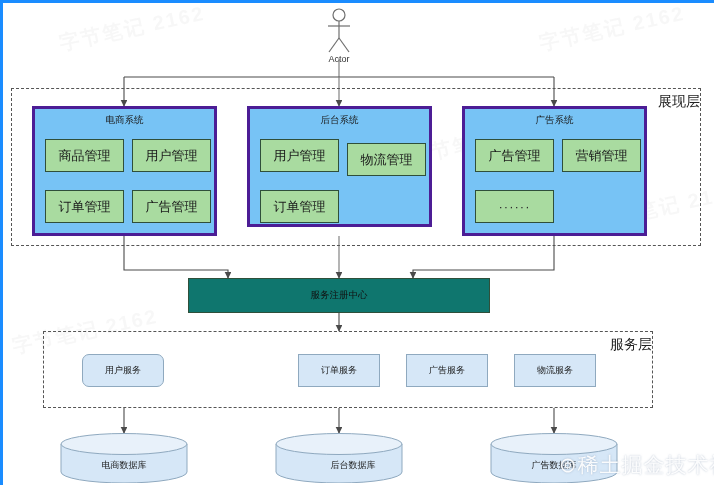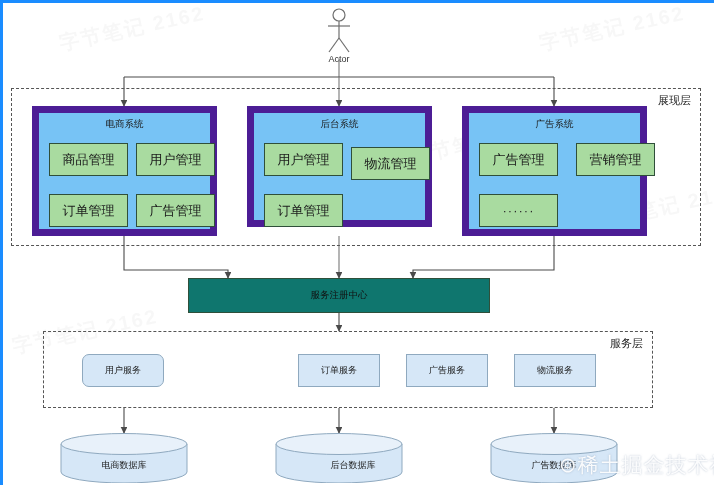--- a/index.html
+++ b/index.html
@@ -56,30 +56,30 @@
 
   
   .layer-box {
     position: absolute;
     border: 1px dashed #555;
     background: transparent;
     box-sizing: border-box;
   }
   .layer-label {
     position: absolute;
-    font-size: 11px;
+    font-size: 14px;
     color: #222;
     white-space: nowrap;
   }
 
   
   .system-box {
     position: absolute;
     background: #77c3f5;
-    border: 7px solid #4c1d95;
+    border: 3px solid #4c1d95;
     box-sizing: border-box;
   }
   .system-title {
     position: absolute;
     top: 5px;
     left: 0;
     right: 0;
     text-align: center;
     font-size: 9.5px;
     color: #1a1a1a;
@@ -215,21 +215,21 @@
   <div class="system-box" style="left:244px; top:103px; width:185px; height:121px;">
     <div class="system-title">后台系统</div>
     <div class="module-box" style="left:10px; top:30px;  width:79px; height:33px;">用户管理</div>
     <div class="module-box" style="left:97px; top:34px;  width:79px; height:33px;">物流管理</div>
     <div class="module-box" style="left:10px; top:81px;  width:79px; height:33px;">订单管理</div>
   </div>
 
   <div class="system-box" style="left:459px; top:103px; width:185px; height:130px;">
     <div class="system-title">广告系统</div>
     <div class="module-box" style="left:10px; top:30px;  width:79px; height:33px;">广告管理</div>
-    <div class="module-box" style="left:107px; top:30px;  width:79px; height:33px;">营销管理</div>
+    <div class="module-box" style="left:97px; top:30px;  width:79px; height:33px;">营销管理</div>
     <div class="module-box dots" style="left:10px; top:81px;  width:79px; height:33px;">······</div>
   </div>
 
   <div class="registry-box" style="left:185px; top:275px; width:302px; height:35px;">服务注册中心</div>
 
   <div class="layer-box" style="left:40px; top:328px; width:610px; height:77px;"></div>
   <div class="layer-label" style="left:607px; top:333px;">服务层</div>
 
   <div class="service-box" style="left:79px;  top:351px; width:82px; height:33px;border-radius:7px;">用户服务</div>
   <div class="service-box" style="left:295px; top:351px; width:82px; height:33px;">订单服务</div>

